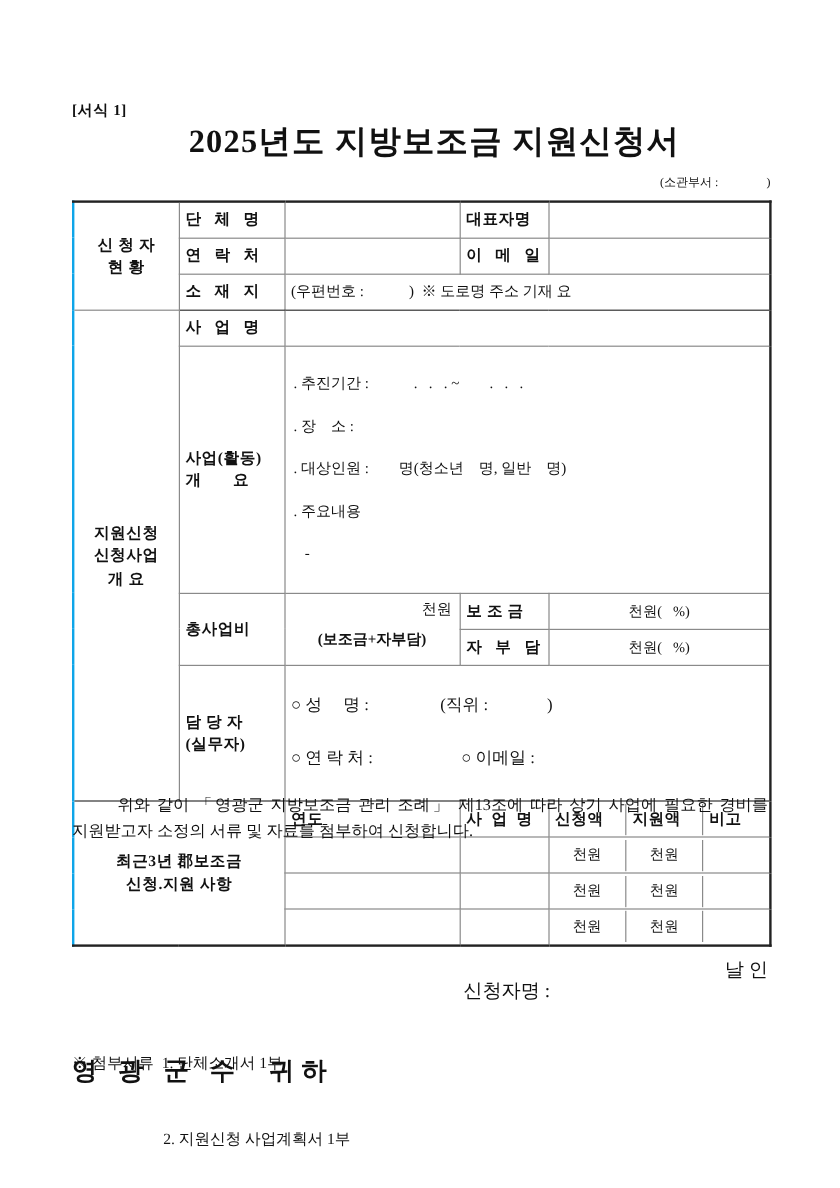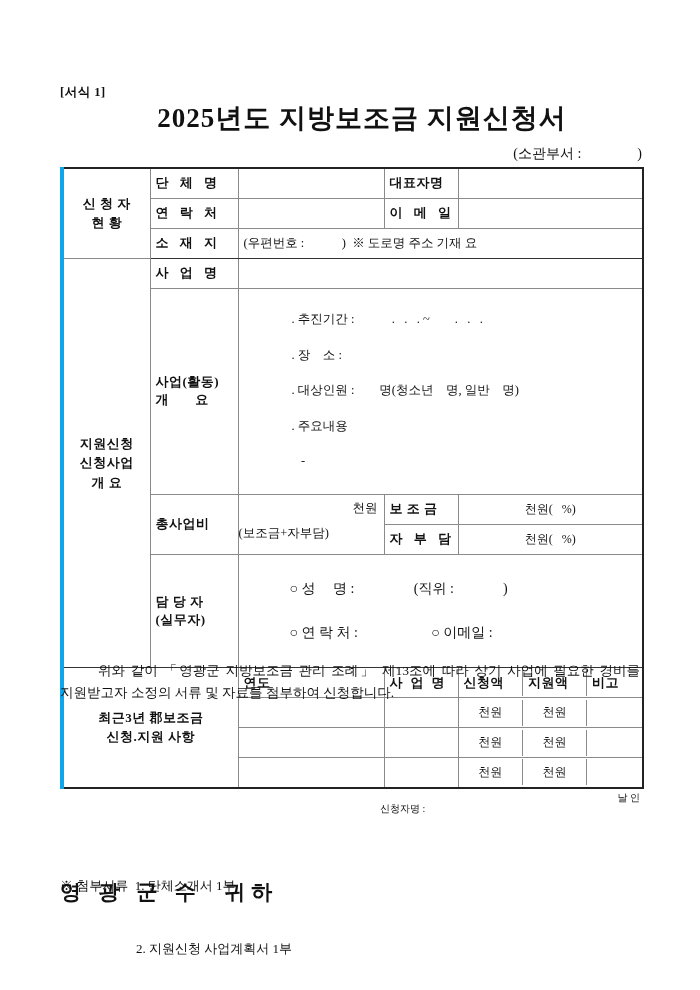--- a/index.html
+++ b/index.html
@@ -46,42 +46,42 @@
     font-weight: bold;
     letter-spacing: 1px;
     white-space: pre;
     padding-left: 24px;
   }
 
   .dept-line {
     position: absolute;
     right: 58px;
     top: 145px;
-    font-size: 14px;
+    font-size: 10px;
     white-space: pre;
   }
 
   
   .form-table {
     position: absolute;
     left: 60px;
     top: 167px;
     width: 581px;
     border-collapse: collapse;
     table-layout: fixed;
     font-size: 13px;
   }
   .form-table td {
     border: 1px solid #8a8a8a;
     padding: 2px 5px;
     vertical-align: middle;
     height: 30px;
   }
   .form-table .outer-top    { border-top: 2px solid #222; }
-  .form-table .outer-left   { border-left: 4px solid #0ea5e9; }
+  .form-table .outer-left   { border-left: 2px solid #0ea5e9; }
   .form-table .outer-right  { border-right: 2px solid #222; }
   .form-table .outer-bottom { border-bottom: 2px solid #222; }
   .sec-div-bottom { border-bottom: 1.8px solid #333 !important; }
 
   .lbl {
     text-align: left;
     font-weight: bold;
     white-space: pre;
     letter-spacing: 0.5px;
   }
@@ -99,32 +99,33 @@
   }
   .cell-right { text-align: center; white-space: pre; font-size: 12px; }
   .cell-center { text-align: center; white-space: pre; }
 
   .outline-lines {
     white-space: pre-line;
     line-height: 1.42;
     font-size: 12.5px;
     padding: 3px 0 3px 2px;
   }
-  .bullet-row { white-space: pre; margin-left: 46px; }
+  .bullet-row { white-space: pre; }
 
   .cost-top {
     text-align: right;
     white-space: pre;
     font-size: 12.5px;
     padding-right: 6px;
   }
   .cost-sub {
-    text-align: left;
-    white-space: pre;
-    font-size: 12.5px;
+    text-align: center;
+    white-space: pre;
+    font-size: 12.5px;
+    font-weight: bold;
   }
 
   .contact-lines {
     white-space: pre-line;
     line-height: 1.55;
     font-size: 14px;
   }
 
   
   .statement {
@@ -147,21 +148,21 @@
     text-align: center;
     font-size: 14px;
     white-space: pre;
     letter-spacing: 1px;
   }
   .signature-line {
     position: absolute;
     left: 370px;
     top: 780px;
     width: 270px;
-    font-size: 10px;
+    font-size: 16px;
     white-space: pre;
   }
   .sig-name { }
   .sig-seal { float: right; white-space: pre; }
 
   .attachments {
     position: absolute;
     left: 60px;
     top: 833px;
     font-size: 13px;

